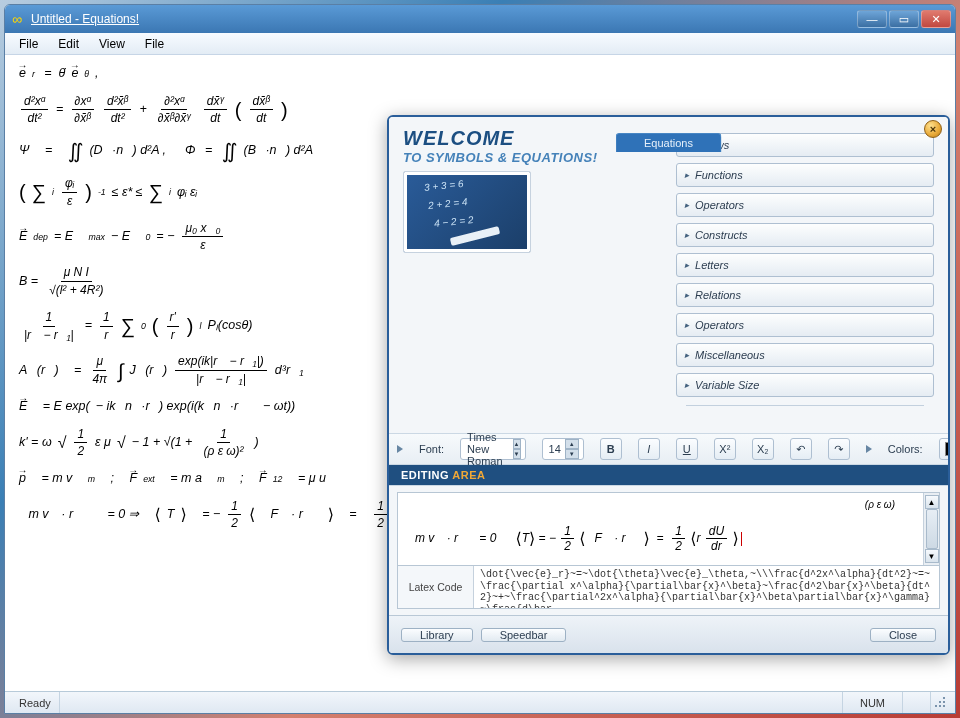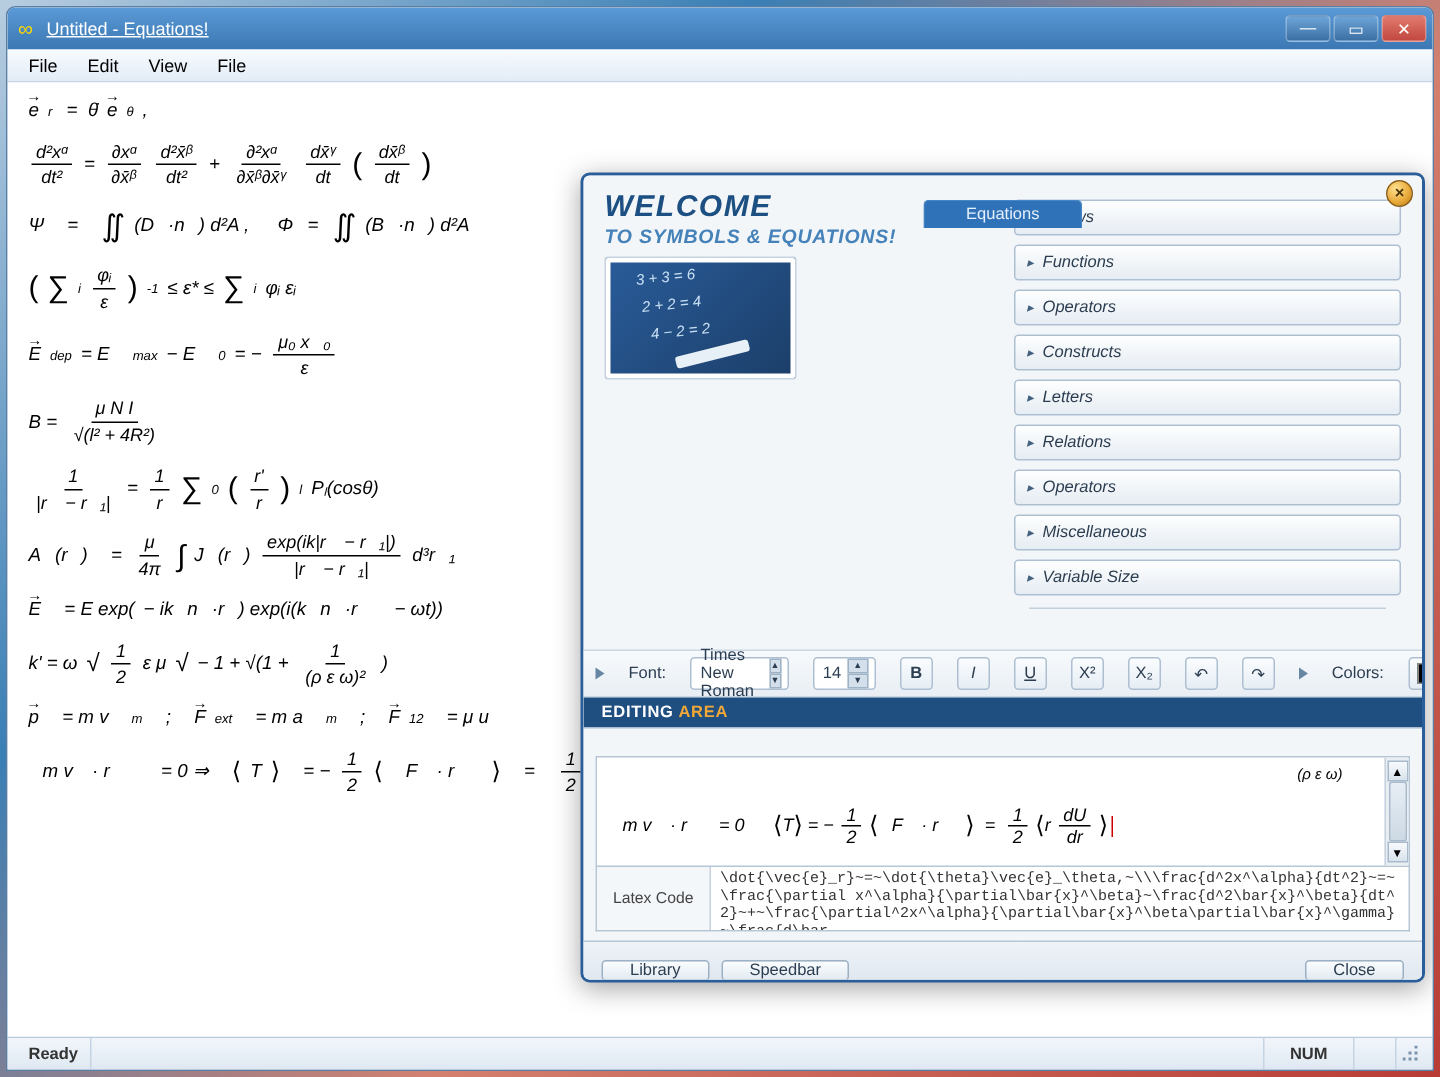--- a/index.html
+++ b/index.html
@@ -18,21 +18,21 @@
 .doc .row { margin-bottom: 10px; display: flex; align-items: center; flex-wrap: wrap; gap: 6px; }
 .frac { display: inline-flex; flex-direction: column; align-items: center; vertical-align: middle; font-size: 12px; margin: 0 2px; }
 .frac .num { border-bottom: 1px solid #000; padding: 0 3px; white-space: nowrap; }
 .frac .den { padding: 0 3px; white-space: nowrap; }
 .big { font-size: 20px; font-style: normal; vertical-align: middle; }
 .med { font-size: 16px; font-style: normal; vertical-align: middle; }
 .vec { position: relative; display: inline-block; }
 .vec::before { content: "→"; position: absolute; top: -0.75em; left: 50%; transform: translateX(-50%); font-size: 10px; font-style: normal; }
 sub, sup { font-size: 0.7em; }
 .statusbar { height: 22px; background: linear-gradient(#f2f6fb, #dfe8f2); border-top: 1px solid #b7cad9; display: flex; align-items: center; font-size: 11px; padding: 0 6px; color: #333; }
-.statusbar .cell { padding: 0 8px; border-right: 1px solid #c5d4e2; height: 100%; display: flex; align-items: center; font-weight: bold; }
+.statusbar .cell { padding: 0 8px; border-right: 1px solid #c5d4e2; height: 100%; display: flex; align-items: center; }
 .statusbar .spacer { flex: 1; border-right: 1px solid #c5d4e2; height: 100%; }
 .statusbar .numcell { width: 60px; justify-content: center; }
 .statusbar .grip { width: 18px; display: flex; align-items: flex-end; justify-content: flex-end; padding: 2px; }
 
 
 .dialog { position: absolute; top: 60px; left: 382px; width: 563px; height: 540px; background: #fff; border: 2px solid #2a5e9a; border-radius: 6px; box-shadow: 0 4px 18px rgba(0,0,0,.35); display: flex; flex-direction: column; overflow: hidden; }
 .dlg-top { background: linear-gradient(#2a5e9a, #234f84); height: 24px; position: relative; }
 .dlg-tab { position: absolute; top: 16px; left: 50%; transform: translateX(-50%); background: #2f72b8; color: #e6f0fa; font-size: 11px; padding: 3px 28px; border-radius: 4px 4px 0 0; border: 1px solid #4786c4; border-bottom: none; }
 .dlg-close { position: absolute; right: 6px; top: 3px; width: 18px; height: 18px; border-radius: 50%; background: radial-gradient(circle at 35% 30%, #ffe18f, #e7a837 60%, #b67a16); border: 1px solid #8d5f17; color: #4a3408; font-size: 11px; font-weight: bold; display: flex; align-items: center; justify-content: center; cursor: pointer; }
 .dlg-body { flex: 1; display: flex; flex-direction: column; background: #f3f6f9; }
@@ -49,21 +49,21 @@
 .format-bar { height: 32px; border-top: 1px solid #cbd8e4; border-bottom: 1px solid #cbd8e4; background: linear-gradient(#f7fafc, #e8eef4); display: flex; align-items: center; padding: 0 8px; gap: 16px; font-size: 11px; color: #2b3d50; }
 .fb-btn { height: 22px; min-width: 22px; padding: 0 5px; background: linear-gradient(#fbfdff, #e5edf4); border: 1px solid #aebfd1; border-radius: 3px; display: inline-flex; align-items: center; justify-content: center; font-size: 11px; cursor: pointer; }
 .fb-select { height: 22px; border: 1px solid #aebfd1; border-radius: 3px; background: #fff; display: flex; align-items: center; padding: 0 4px 0 6px; gap: 4px; font-size: 11px; }
 .spin { width: 14px; height: 20px; display: flex; flex-direction: column; }
 .spin div { flex:1; display:flex; align-items:center; justify-content:center; font-size:6px; background:#d3dfea; border:1px solid #9fb3c6; }
 .play-ico { width: 0; height: 0; border-left: 6px solid #6786a3; border-top: 4px solid transparent; border-bottom: 4px solid transparent; display: inline-block; }
 .color-sw { width: 14px; height: 14px; background: #000; border: 1px solid #888; }
 .section-hdr { background: #1f4f80; color: #fff; font-size: 11px; font-weight: bold; padding: 4px 12px; letter-spacing: 0.5px; }
 .section-hdr .accent { color: #f1a836; }
 .editing-wrap { flex: 1; display: flex; flex-direction: column; border-top: 1px solid #cbd8e4; }
-.editing-area { flex: 1; display: flex; background: #fff; border: 1px solid #b7c6d4; margin: 18px 8px 0 8px; overflow: hidden; }
+.editing-area { flex: 1; display: flex; background: #fff; border: 1px solid #b7c6d4; margin: 6px 8px 0 8px; overflow: hidden; }
 .edit-content { flex: 1; padding: 6px 8px; font-family: "Times New Roman", serif; font-style: italic; font-size: 12px; color: #000; overflow: hidden; position: relative; }
 .edit-content .cursor { display:inline-block; width:1px; height:14px; background:#c00; vertical-align:middle; margin-left:2px;}
 .edit-scroll { width: 16px; background: #e9eef3; border-left: 1px solid #c5d1dd; display: flex; flex-direction: column; align-items: center; justify-content: space-between; padding: 2px 0; }
 .scroll-btn { width: 14px; height: 14px; background: linear-gradient(#f7fafd,#d9e3ec); border: 1px solid #a8bacb; font-size: 8px; display:flex; align-items:center; justify-content:center; cursor:pointer; }
 .scroll-thumb { width: 12px; height: 40px; background: linear-gradient(#e7eef5,#cdd9e4); border: 1px solid #a8bacb; border-radius: 2px; }
 .latex-row { display: flex; border: 1px solid #b7c6d4; border-top: none; margin: 0 8px 6px 8px; background: #fff; font-size: 10.5px; }
 .latex-lbl { width: 76px; border-right: 1px solid #c5d1dd; display: flex; align-items: center; justify-content: center; color: #444; background: #f4f7fa; }
 .latex-val { flex: 1; padding: 3px 6px; font-family: "Courier New", monospace; font-size: 10px; color: #333; line-height: 1.15; word-break: break-all; max-height: 42px; overflow: hidden; }
 .dlg-footer { height: 38px; background: linear-gradient(#eef3f8, #d9e2ec); border-top: 1px solid #b9c8d6; display: flex; align-items: center; padding: 0 12px; gap: 8px; }
 .ftr-btn { height: 14px; padding: 0 18px; background: linear-gradient(#fbfdff, #e2eaf1); border: 1px solid #9db1c4; border-radius: 3px; font-size: 11px; cursor: pointer; color: #2b3d50; }

